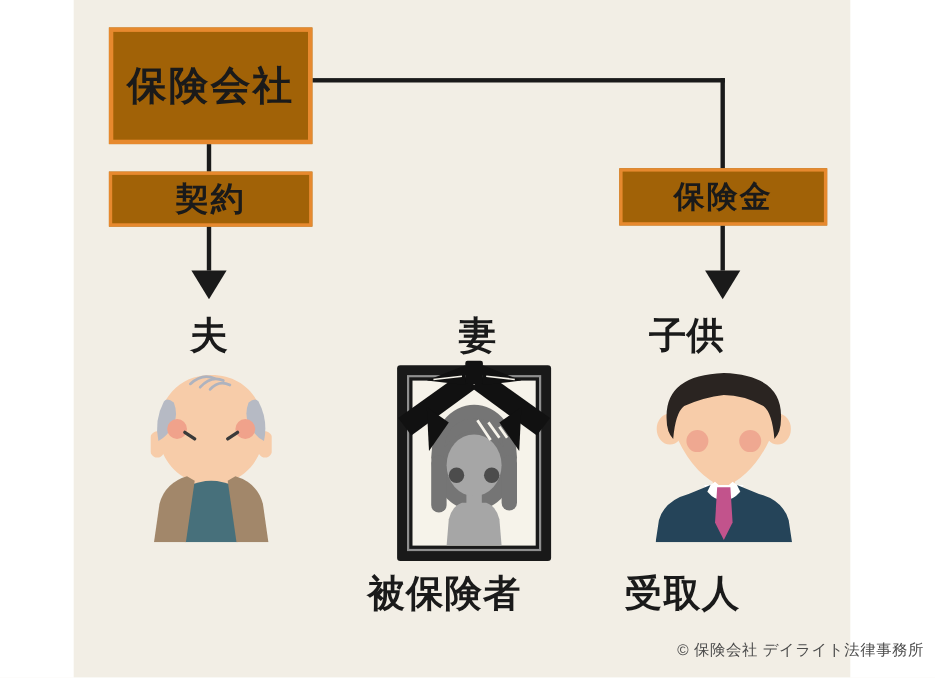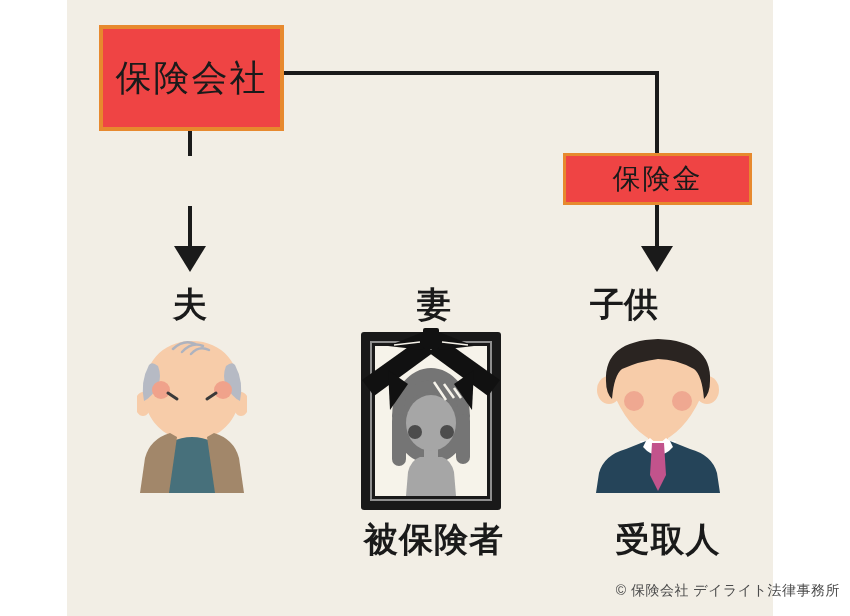--- a/index.html
+++ b/index.html
@@ -20,24 +20,24 @@
     background:var(--page-bg);
     overflow:hidden;
   }
   .panel{
     position:absolute;
     left:67px;top:0;width:706px;height:616px;
     background:var(--panel-bg);
   }
   .obox{
     position:absolute;
-    background:#ef4444;
+    background:#a16207;
     border:3px solid var(--accent-orange);
     display:flex;align-items:center;justify-content:center;
-    font-weight:normal;color:var(--line);
+    font-weight:bold;color:var(--line);
     letter-spacing:2px;
   }
   .box-insurer{left:99px;top:25px;width:185px;height:106px;border-width:4px;font-size:36px;}
   .box-contract{left:99px;top:156px;width:185px;height:50px;font-size:30px;}
   .box-payout{left:563px;top:153px;width:189px;height:52px;font-size:28px;}
   .conn{position:absolute;background:var(--line);}
   .conn-insurer-contract{left:188px;top:131px;width:4px;height:25px;}
   .conn-horizontal{left:284px;top:71px;width:375px;height:4px;}
   .conn-right-down{left:655px;top:71px;width:4px;height:82px;}
   .conn-contract-arrow{left:188px;top:206px;width:4px;height:40px;}
@@ -52,21 +52,21 @@
   .arrowhead-right{left:641px;top:246px;}
   .person-label{
     position:absolute;width:100px;top:282px;
     text-align:center;font-size:34px;font-weight:bold;color:var(--line);
   }
   .label-husband{left:140px;}
   .label-wife{left:384px;}
   .label-child{left:574px;}
   .role-label{
     position:absolute;width:200px;top:517px;
-    text-align:center;font-size:34px;font-weight:bold;color:var(--line);
+    text-align:left;font-size:34px;font-weight:bold;color:var(--line);
     letter-spacing:1px;
   }
   .role-insured{left:334px;}
   .role-beneficiary{left:568px;font-family:Liberation Mono, monospace;}
   .figure{position:absolute;}
   .fig-husband{left:137px;top:338px;width:110px;height:155px;}
   .fig-wife{left:358px;top:326px;width:146px;height:186px;}
   .fig-child{left:596px;top:335px;width:124px;height:158px;}
   .copyright{
     position:absolute;left:498px;top:582px;width:342px;
@@ -83,20 +83,23 @@
   <div class="conn conn-insurer-contract"></div>
   <div class="conn conn-horizontal"></div>
   <div class="conn conn-right-down"></div>
   <div class="conn conn-contract-arrow"></div>
   <div class="conn conn-payout-arrow"></div>
   <div class="arrowhead arrowhead-left"></div>
   <div class="arrowhead arrowhead-right"></div>
 
   <div class="obox box-insurer">
     <span>保険会社</span>
+  </div>
+  <div class="obox box-contract">
+    <span>契約</span>
   </div>
   <div class="obox box-payout">
     <span>保険金</span>
   </div>
 
   <div class="person-label label-husband">夫</div>
   <div class="person-label label-wife">妻</div>
   <div class="person-label label-child">子供</div>
 
   <svg class="figure fig-husband" viewBox="0 0 110 155">

